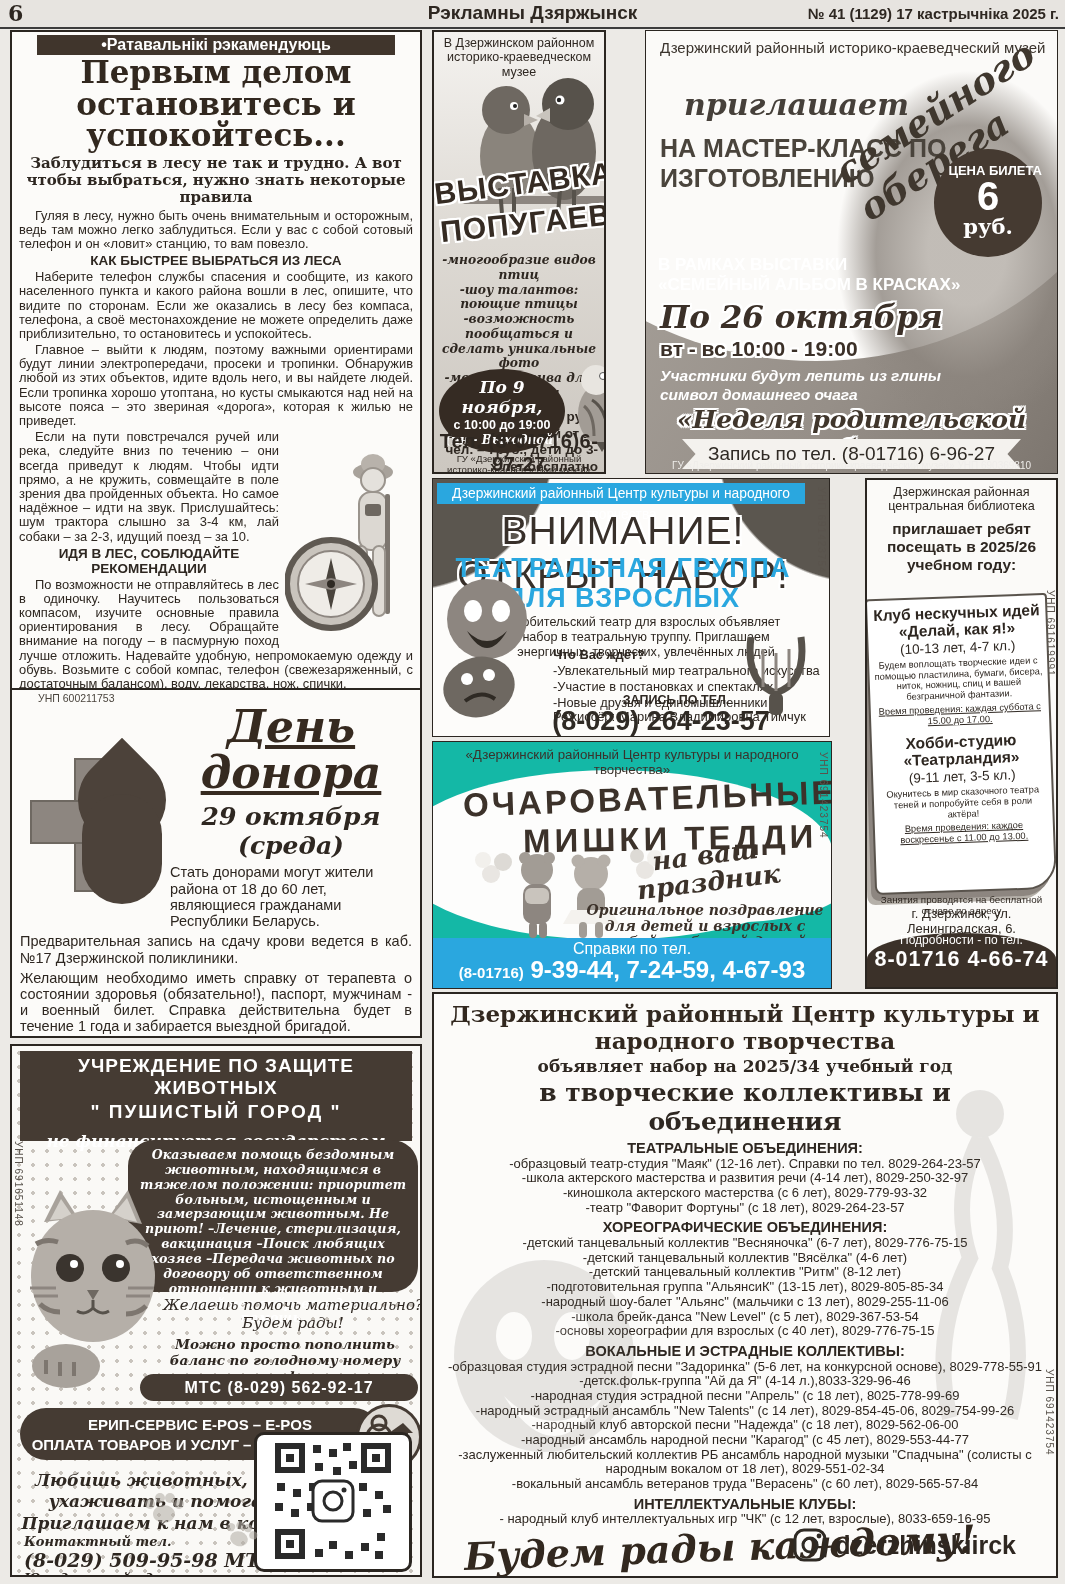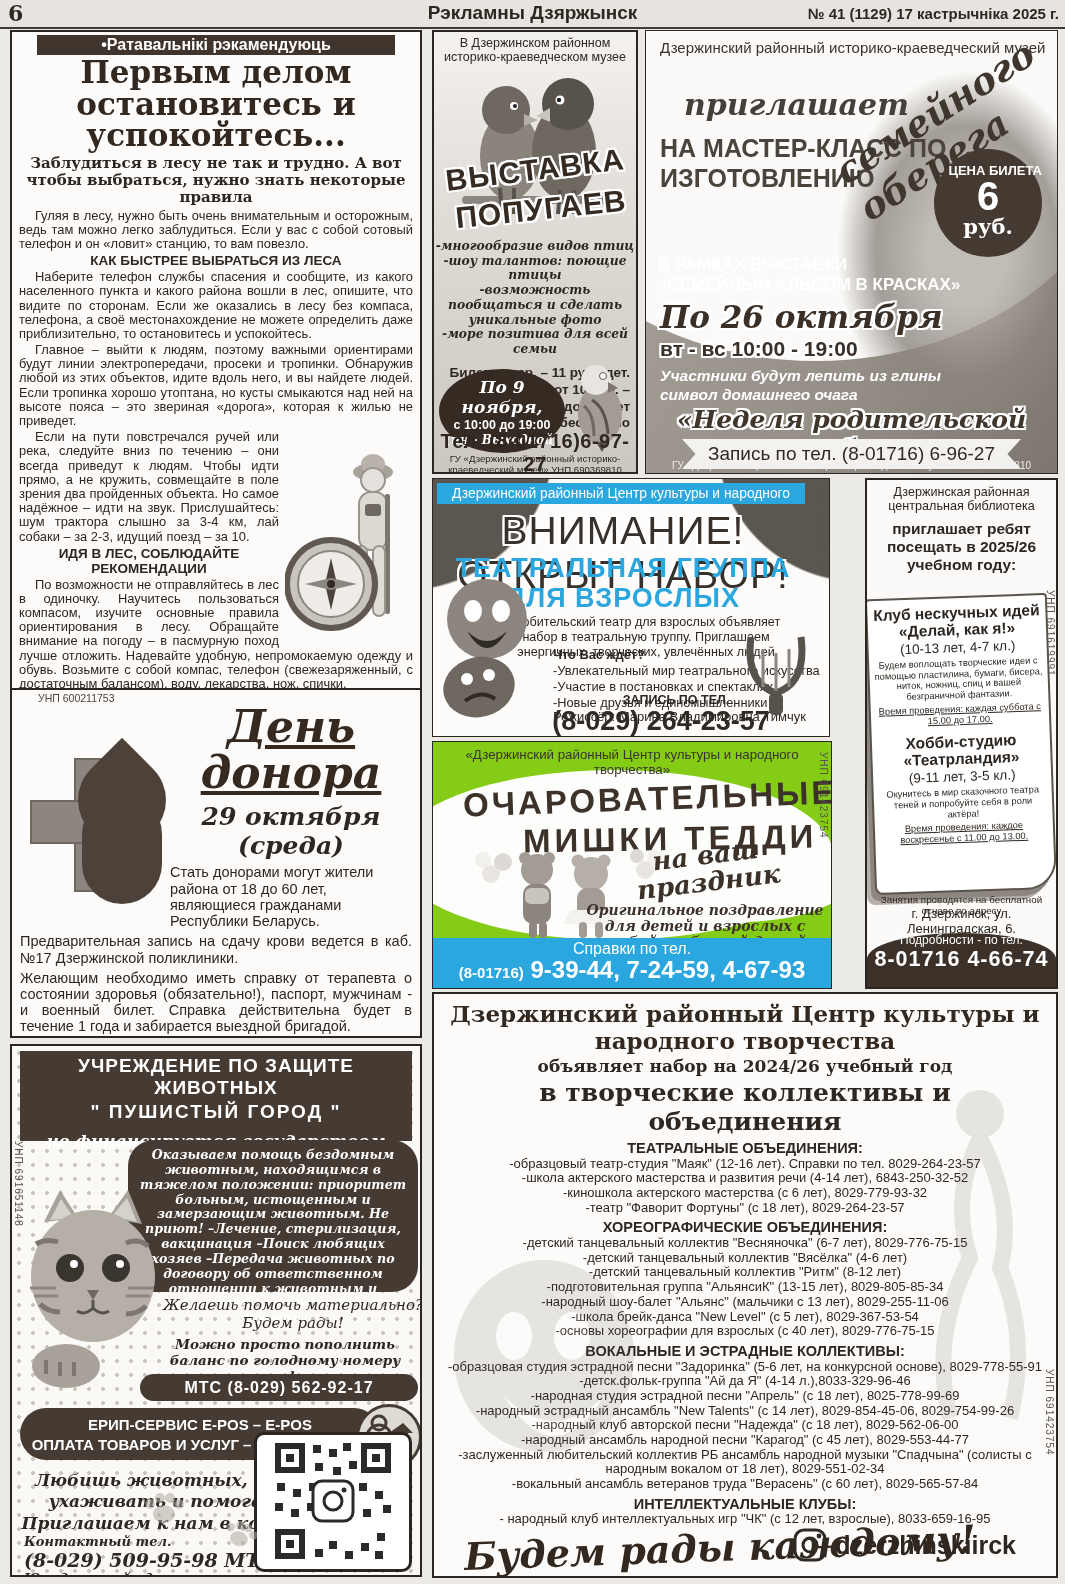--- a/index.html
+++ b/index.html
@@ -55,21 +55,21 @@
   .shelter .eripicon{position:absolute;left:344px;top:358px;width:60px;height:60px;background:#dedad4;border:3px solid #453b33;border-radius:50%;}
   .shelter .team{position:absolute;left:8px;top:424px;width:310px;text-align:center;font-style:italic;font-weight:bold;font-size:17px;line-height:1.25;font-family:"DejaVu Serif",serif;}
   .shelter .contact{position:absolute;left:12px;top:488px;width:300px;font-family:"DejaVu Serif",serif;font-style:italic;}
   .shelter .cl{font-size:13px;font-weight:bold;}
   .shelter .cp{font-size:19px;font-weight:bold;}
   .shelter .qr{position:absolute;right:8px;top:386px;width:158px;height:140px;background:#fff;border:3px solid #2b2621;border-radius:10px;text-align:center;padding-top:4px;box-sizing:border-box;}
   .shelter .qh{position:absolute;right:8px;top:528px;width:158px;text-align:center;font-size:11.5px;font-weight:bold;font-family:"DejaVu Sans Mono",monospace;}
   .paw{position:absolute;opacity:.55;}
 
   
-  .parrot{top:30px;left:432px;width:206px;height:444px;border:2px solid #2b2621;background:linear-gradient(#f4f2ef 0%,#dedad4 45%,#ccc7c0 100%);text-align:center;}
+  .parrot{top:30px;left:432px;width:174px;height:444px;border:2px solid #2b2621;background:linear-gradient(#f4f2ef 0%,#dedad4 45%,#ccc7c0 100%);text-align:center;}
   .parrot .org{font-size:12.5px;margin-top:4px;line-height:1.15;}
   .parrot .birds{position:absolute;left:28px;top:36px;}
   .parrot .t1,.parrot .t2{position:relative;font-weight:bold;font-size:30px;letter-spacing:1px;color:#352b23;transform:rotate(-7deg);}
   .parrot .t1{margin-top:88px;}
   .parrot .t2{margin-top:6px;transform:rotate(-6deg) translateX(6px);}
   .parrot .bl{margin-top:12px;font-weight:bold;font-style:italic;font-size:12.3px;line-height:1.2;font-family:"DejaVu Serif",serif;}
   .parrot .tick{margin:8px 6px 0;font-weight:bold;font-size:13.5px;line-height:1.25;text-align:right;}
   .parrot .oval{position:absolute;left:5px;top:337px;width:126px;height:84px;background:#352b23;color:#fff;border-radius:50%;padding-top:8px;box-sizing:border-box;}
   .parrot .od{font-family:"DejaVu Serif",serif;font-style:italic;font-weight:bold;font-size:17px;}
   .parrot .oh{font-weight:bold;font-size:12.5px;margin-top:1px;}
@@ -108,21 +108,21 @@
   .theater .intro{position:absolute;left:60px;right:30px;top:136px;font-size:12.6px;line-height:1.2;}
   .theater .block{position:absolute;left:120px;top:168px;text-align:left;font-size:12.8px;line-height:1.25;}
   .theater .dir{position:absolute;left:120px;top:230px;font-size:13px;}
   .theater .unpv{position:absolute;right:2px;top:8px;}
   .theater .masks{position:absolute;left:4px;top:96px;}
   .theater .lyre{position:absolute;right:18px;top:150px;}
   .theater .zap{position:absolute;left:90px;right:0;top:214px;font-weight:bold;font-size:12.5px;}
   .theater .ph{position:absolute;left:60px;right:0;top:227px;font-weight:bold;font-size:27px;color:#2f2a24;}
 
   
-  .teddy{top:741px;left:432px;width:400px;height:248px;border:1px solid #2b2621;background:#84cc16;text-align:center;}
+  .teddy{top:741px;left:432px;width:400px;height:248px;border:1px solid #2b2621;background:#14b8a6;text-align:center;}
   .teddy .cloud1{position:absolute;left:-40px;top:28px;width:440px;height:170px;background:#fdfdfc;border-radius:50%;}
   .teddy .cloud2{position:absolute;right:-24px;top:84px;width:228px;height:96px;background:#fdfdfc;border-radius:50%;}
   .teddy .org{position:absolute;left:20px;right:20px;top:5px;font-size:13.3px;line-height:1.15;color:#3a332c;}
   .teddy .t1{position:absolute;left:30px;top:38px;font-weight:bold;font-size:33px;letter-spacing:3px;color:#3c322a;transform:rotate(-2deg);}
   .teddy .t2{position:absolute;left:90px;top:78px;font-weight:bold;font-size:33px;letter-spacing:4px;color:#3c322a;transform:rotate(-1deg);}
   .teddy .bub{position:absolute;right:24px;top:100px;width:200px;font-family:"DejaVu Serif",serif;font-style:italic;font-weight:bold;font-size:26px;color:#3c322a;transform:rotate(-7deg);line-height:1.05;}
   .teddy .desc{position:absolute;right:6px;top:160px;width:240px;font-style:italic;font-weight:bold;font-size:14px;color:#3c322a;line-height:1.15;font-family:"DejaVu Serif",serif;}
   .teddy .band{position:absolute;left:0;right:0;bottom:0;height:50px;background:#2aa7df;color:#fff;}
   .teddy .bl{font-size:16px;margin-top:2px;}
   .teddy .bp{font-weight:bold;font-size:24px;line-height:1;}
@@ -513,28 +513,28 @@
       <ellipse cx="100" cy="100" rx="90" ry="96" fill="#57524b"></ellipse>
       <ellipse cx="70" cy="80" rx="18" ry="24" fill="#fff"></ellipse>
         <ellipse cx="128" cy="80" rx="18" ry="24" fill="#fff"></ellipse>
       <path d="M60 140 q50 50 100 0 q-50 80 -100 0" fill="#fff"></path>
     </svg>
     <svg class="deco" style="right:6px;top:80px;" width="150" height="360" viewBox="0 0 150 360">
       <circle cx="80" cy="40" r="24" fill="#57524b"></circle>
       <path d="M80 64 q-30 60 -10 120 q-40 80 -20 160 M80 64 q36 70 20 130 q30 70 10 150" stroke="#57524b" stroke-width="16" fill="none"></path>
     </svg>
     <div class="t">Дзержинский районный Центр культуры и народного творчества</div>
-    <div class="s1">объявляет набор на 2024/26 учебный год</div>
+    <div class="s1">объявляет набор на 2025/34 учебный год</div>
     <div class="s2">в творческие коллективы и объединения</div>
 
     <div class="ch">ТЕАТРАЛЬНЫЕ ОБЪЕДИНЕНИЯ:</div>
     <div>
 
     <div class="c-item">-образцовый театр-студия "Маяк" (12-16 лет). Справки по тел. 8029-264-23-57</div>
-        <div class="c-item">-школа актерского мастерства и развития речи (4-14 лет), 6843-250-32-52</div>
+        <div class="c-item">-школа актерского мастерства и развития речи (4-14 лет), 8029-250-32-97</div>
         <div class="c-item">-киношкола актерского мастерства (с 6 лет), 8029-779-93-32</div>
         <div class="c-item">-театр "Фаворит Фортуны" (с 18 лет), 8029-264-23-57</div>
       </div>
     <div class="ch">ХОРЕОГРАФИЧЕСКИЕ ОБЪЕДИНЕНИЯ:</div>
     <div>
 
     <div class="c-item">-детский танцевальный коллектив "Весняночка" (6-7 лет), 8029-776-75-15</div>
         <div class="c-item">-детский танцевальный коллектив "Вясёлка" (4-6 лет)</div>
         <div class="c-item">-детский танцевальный коллектив "Ритм" (8-12 лет)</div>
         <div class="c-item">-подготовительная группа "АльянсиК" (13-15 лет), 8029-805-85-34</div>

